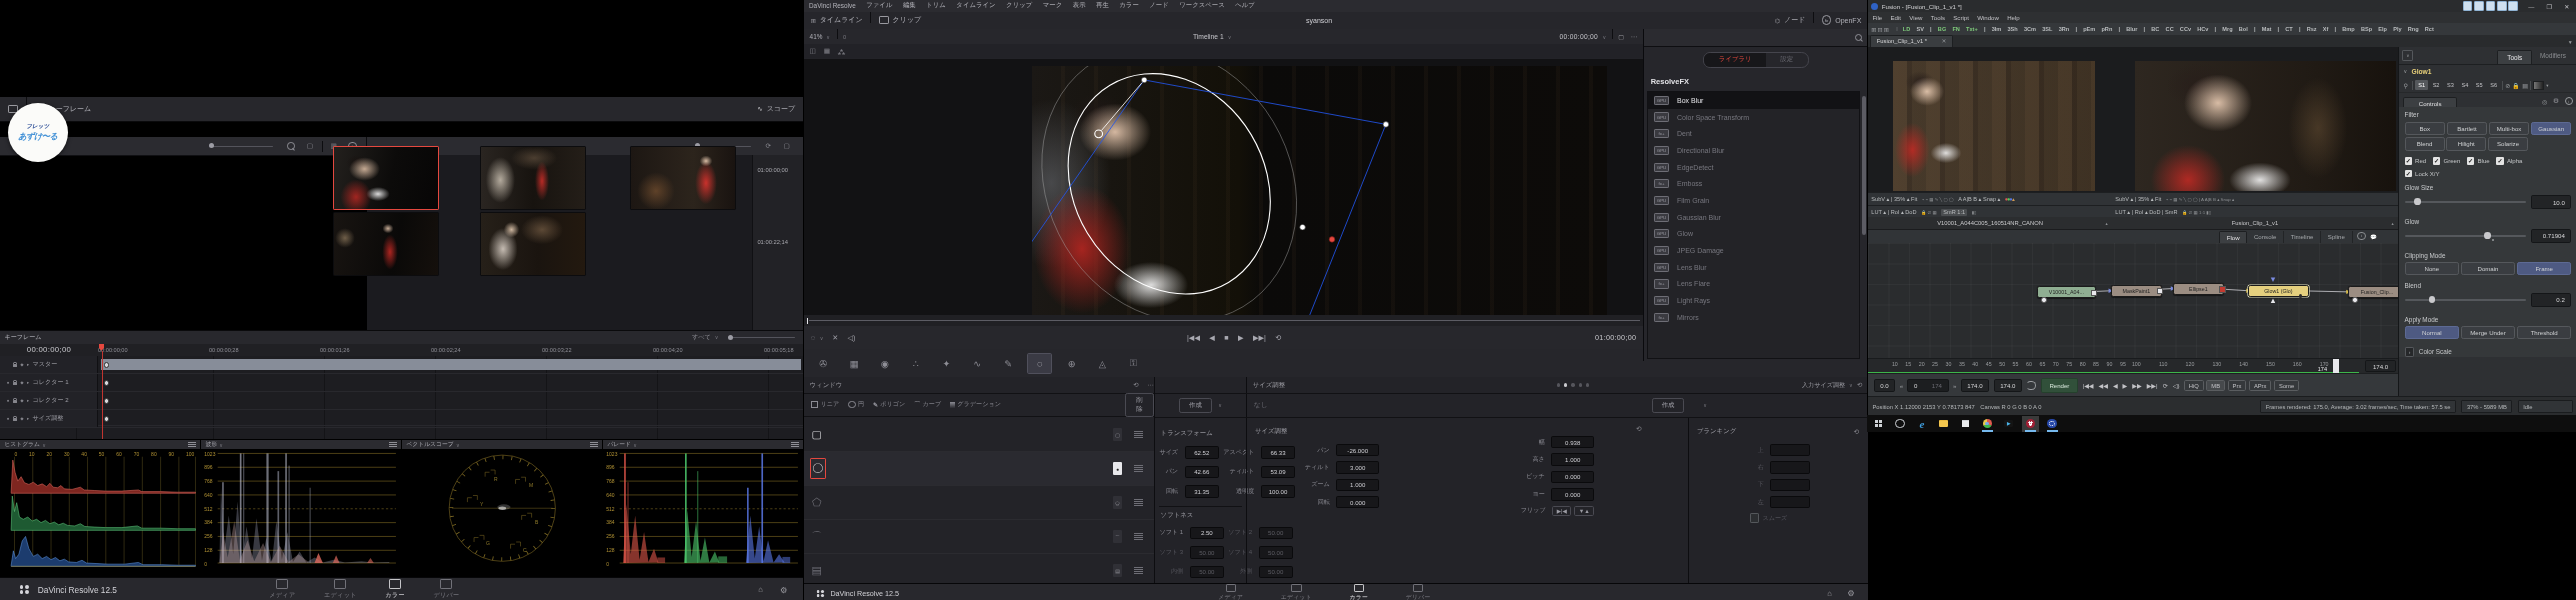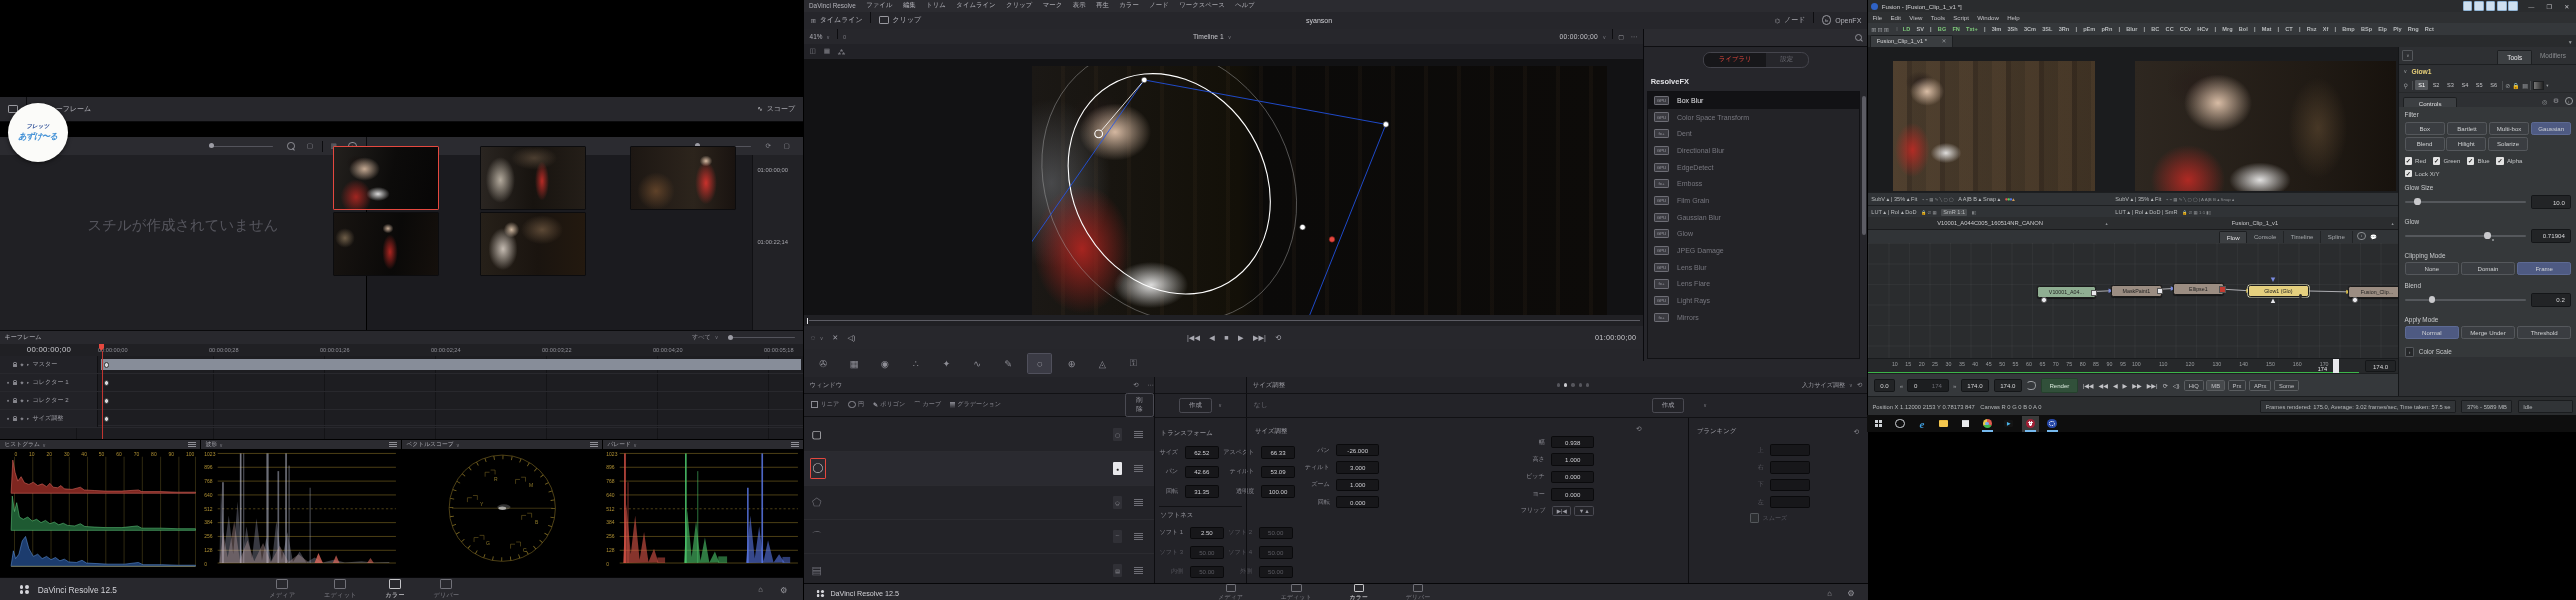--- a/index.html
+++ b/index.html
@@ -191,23 +191,20 @@
       <div class="row" style="flex:1;padding:0 5.6px">
         <div class="slider" style="width:105px;margin-left:274px">
             <i style="left:49px"></i>
           </div>
         <span style="margin-left:14.4px;color:#8f8f96;font-size:6.7px">⟳</span>
         <span style="margin-left:12.2px;color:#8f8f96;font-size:6.7px">▢</span>
       </div>
     </div>
   </div>
 
-  <div id="lw-gal-left">
-    <div style="position:absolute;left:0;right:0;top:61px;text-align:center;font-size:14.4px;color:#55555d">スチルが作成されていません</div>
-  </div>
 
   <div id="lw-gal-right">
     <div class="thumb sel" style="left:-34px;top:-9.4px;background:
         radial-gradient(22px 16.7px at 30.5px 22px,rgba(215,185,160,.9),transparent 70%),
         radial-gradient(15.5px 11px at 23px 15.5px,rgba(25,18,16,.95),transparent 70%),
         radial-gradient(22px 25px at 22px 50px,rgba(185,40,35,.85),transparent 70%),
         radial-gradient(16.7px 10px at 44px 47px,rgba(240,240,240,.9),transparent 70%),
         linear-gradient(100deg,#23201d 0%,#0c0b0a 55%,#070606 100%)"></div>
     <div class="thumb" style="left:113px;top:-9.4px;background:
         radial-gradient(19.4px 30.5px at 19.4px 33px,rgba(205,195,180,.85),transparent 75%),

